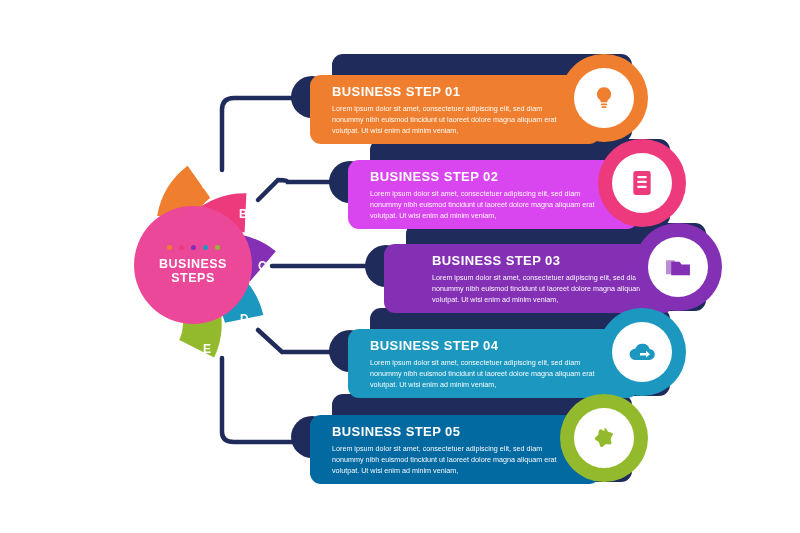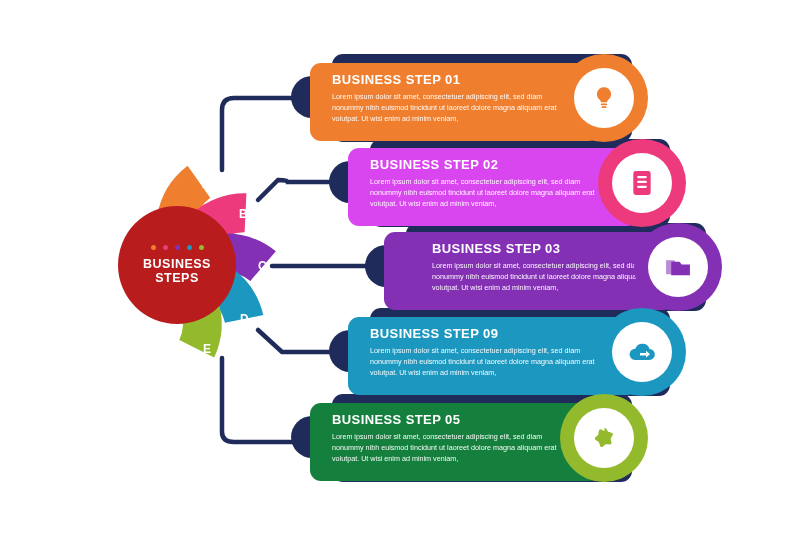--- a/index.html
+++ b/index.html
@@ -13,23 +13,23 @@
     position: relative;
     width: 800px; height: 533px;
     background: #ffffff;
   }
   #wires { position: absolute; inset: 0; width: 800px; height: 533px; }
 
   
   .hub-wrap { position: absolute; left: 118px; top: 155px; width: 170px; height: 220px; }
   .hub-svg { position: absolute; left: 0; top: 0; }
   .hub-core {
-    position: absolute; left: 0px; top: 51px;
+    position: absolute; left: 16px; top: 51px;
     width: 118px; height: 118px; border-radius: 50%;
-    background: #b91c1c;
+    background: #ec4899;
     display: flex; flex-direction: column;
     align-items: center; justify-content: center;
     z-index: 4;
   }
   .hub-dots { display: flex; gap: 7px; margin-bottom: 7px; }
   .hub-dot { width: 5px; height: 5px; border-radius: 50%; }
   .hub-title {
     color: #ffffff; font-size: 12.5px; font-weight: bold;
     letter-spacing: 0.5px; line-height: 14px; text-align: center;
   }
@@ -45,22 +45,22 @@
     width: 300px; height: 88px;
     background: #1f2b5b; border-radius: 11px;
     z-index: 1;
   }
   .bullet {
     position: absolute; left: -19px; top: 13px;
     width: 42px; height: 42px; border-radius: 50%;
     background: #1f2b5b; z-index: 2;
   }
   .card-body {
-    position: absolute; left: 0px; top: 0px;
-    width: 290px; height: 78px;
+    position: absolute; left: 0px; top: 12px;
+    width: 290px; height: 69px;
     border-radius: 11px;
     z-index: 3;
     padding: 9px 14px 0 22px;
   }
   .card-title {
     color: #ffffff; font-size: 13px; font-weight: bold;
     letter-spacing: 0.4px; margin-bottom: 4px;
   }
   .card-text {
     color: #ffffff; font-size: 7.2px; line-height: 11px;
@@ -183,37 +183,37 @@
           <path d="M6 6h8l2 2.5h8V19H6z"></path>
         </svg>
       </div>
     </div>
   </div>
 
   <div class="card-row" style="left:348px; top:317px;">
     <div class="shadow-bar"></div>
     <div class="bullet"></div>
     <div class="card-body" style="background:#1c98c0;">
-      <div class="card-title">BUSINESS STEP 09</div>
+      <div class="card-title">BUSINESS STEP 04</div>
       <div class="card-text">Lorem ipsum dolor sit amet, consectetuer adipiscing elit, sed diam nonummy nibh euismod tincidunt ut laoreet dolore magna aliquam erat volutpat. Ut wisi enim ad minim veniam,</div>
     </div>
     <div class="badge" style="left:250px; background:#1c98c0;">
       <div class="badge-inner">
         <svg width="30" height="24" viewBox="0 0 30 22" fill="#1c98c0">
           <path d="M8 19h14a5.5 5.5 0 0 0 .6-11A7.5 7.5 0 0 0 8.3 7.8 5.6 5.6 0 0 0 8 19z"></path>
           <path d="M13 12h6v-2.2l4 3.4-4 3.4V14.4h-6z" fill="#ffffff"></path>
         </svg>
       </div>
     </div>
   </div>
 
   <div class="card-row" style="left:310px; top:403px;">
     <div class="shadow-bar"></div>
     <div class="bullet"></div>
-    <div class="card-body" style="background:#15803d;">
+    <div class="card-body" style="background:#0369a1;">
       <div class="card-title">BUSINESS STEP 05</div>
       <div class="card-text">Lorem ipsum dolor sit amet, consectetuer adipiscing elit, sed diam nonummy nibh euismod tincidunt ut laoreet dolore magna aliquam erat volutpat. Ut wisi enim ad minim veniam,</div>
     </div>
     <div class="badge" style="left:250px; background:#93ba2c;">
       <div class="badge-inner">
         <svg width="27" height="26" viewBox="0 0 24 24" fill="#93ba2c">
           <path d="M12 2.5c1 0 1.8 1.1 2.6 2.6.4.8.7 1.2 1.3 1.4 1.6.5 3.4.6 3.8 1.6.4 1-.8 2.2-1.6 3.6-.4.7-.5 1.2-.3 2 .4 1.6 1.1 3.2.3 3.9-.8.8-2.4.2-4 .2-.8 0-1.3.1-1.9.6-1.2 1-2.3 2.3-3.3 2-1-.3-1.2-2-1.7-3.5-.2-.8-.5-1.2-1.1-1.6C4.6 14.4 3 13.6 3 12.5s1.6-1.9 2.6-2.9c.6-.6.8-1 .9-1.8.2-1.6.2-3.3 1.2-3.7 1-.4 2.2.7 3.6 1.1.2.1.4.1.7.1z"></path>
         </svg>
       </div>
     </div>

